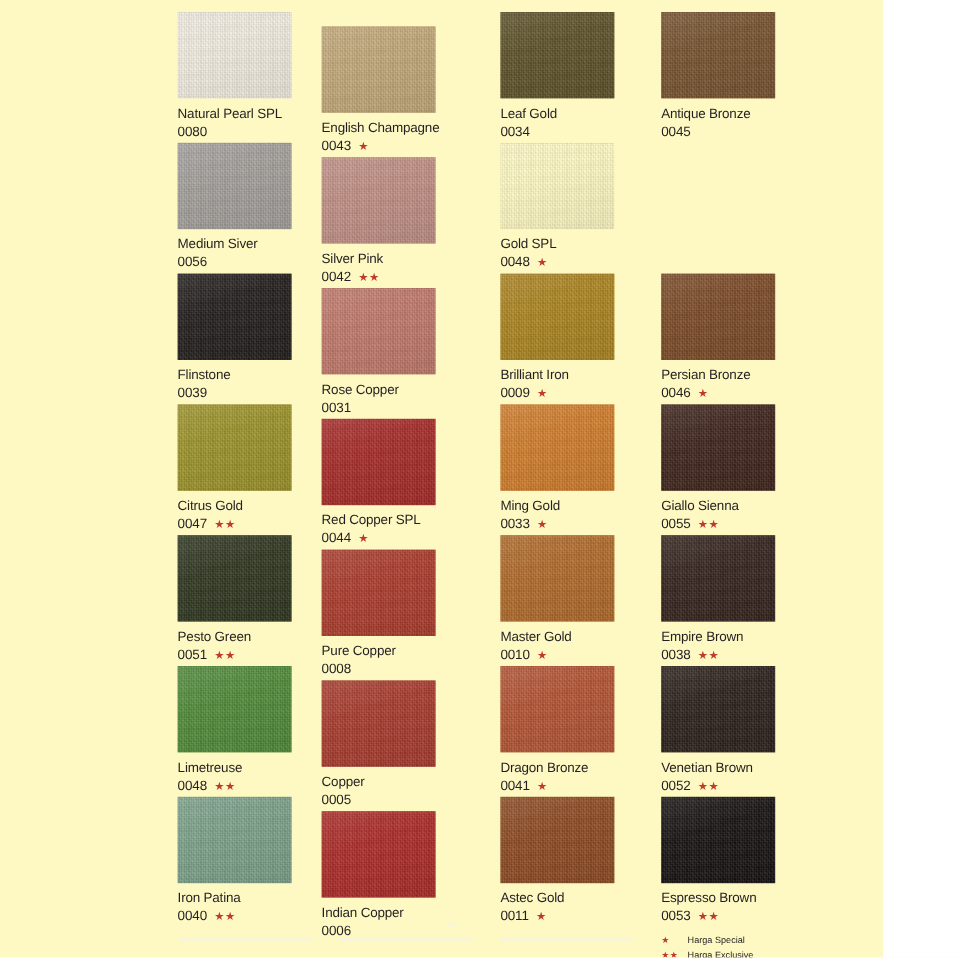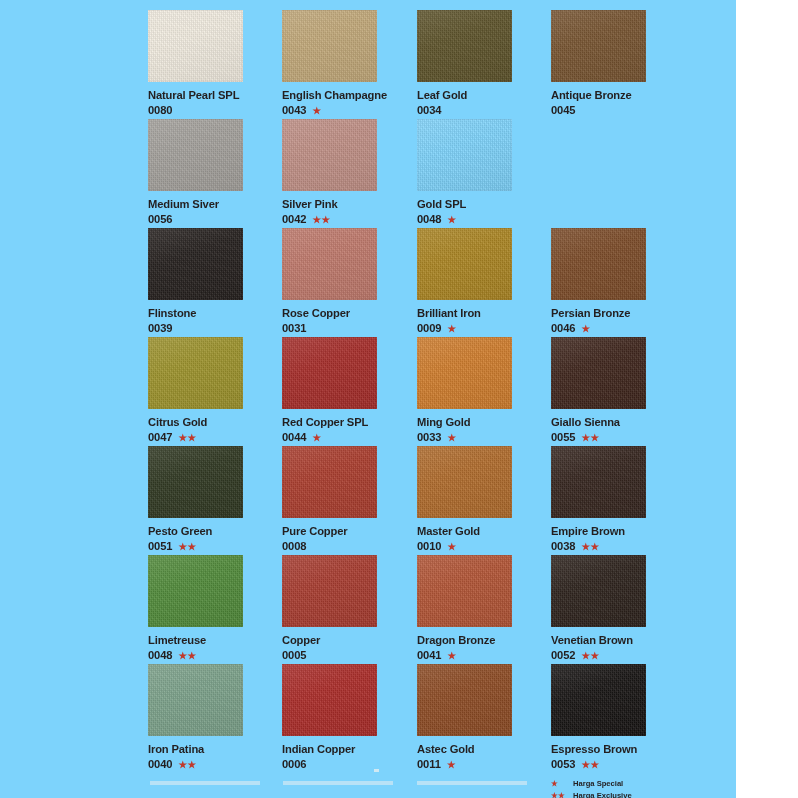--- a/index.html
+++ b/index.html
@@ -13,40 +13,39 @@
     overflow: hidden;
     font-family: "Liberation Sans", sans-serif;
     color: #231f20;
     position: relative;
   }
   #sheet {
     position: absolute;
     left: 0; top: 0;
     width: 736px;
     height: 798px;
-    background: #7dd3fc;
-    font-weight: bold;
+    background: #fef9c3;
   }
   .grid {
     position: absolute;
     left: 148px;
     top: 10px;
     width: 580px;
   }
   .row {
     position: relative;
     height: 109px;
   }
   .cell {
     position: absolute;
     top: 0;
     width: 134px;
   }
   .cell.c0 { left: 0px; }
-  .cell.c1 { left: 134px; }
+  .cell.c1 { left: 120px; margin-top: 12px; }
   .cell.c2 { left: 269px; }
   .cell.c3 { left: 403px; }
 
   .swatch {
     width: 95px;
     height: 72px;
     position: relative;
     overflow: hidden;
     box-shadow: inset 0 0 0 0.5px rgba(0,0,0,0.08);
   }

